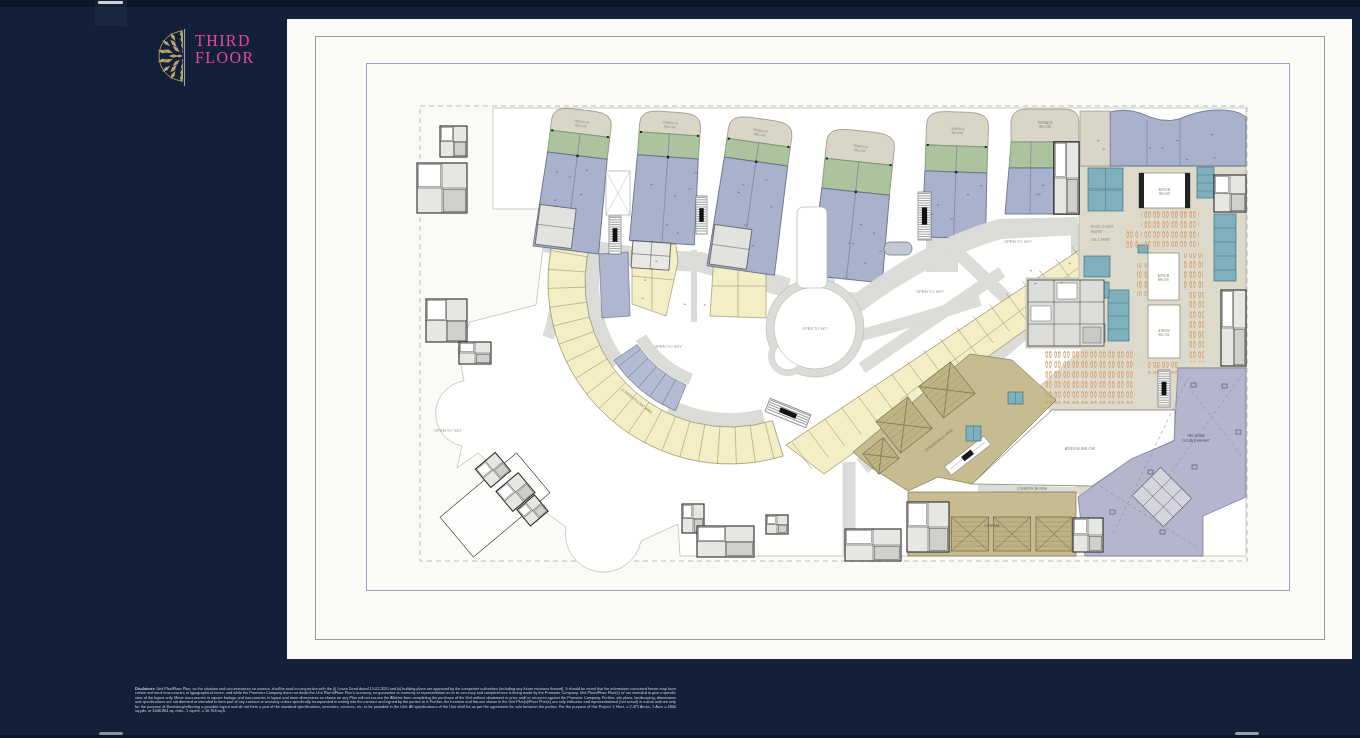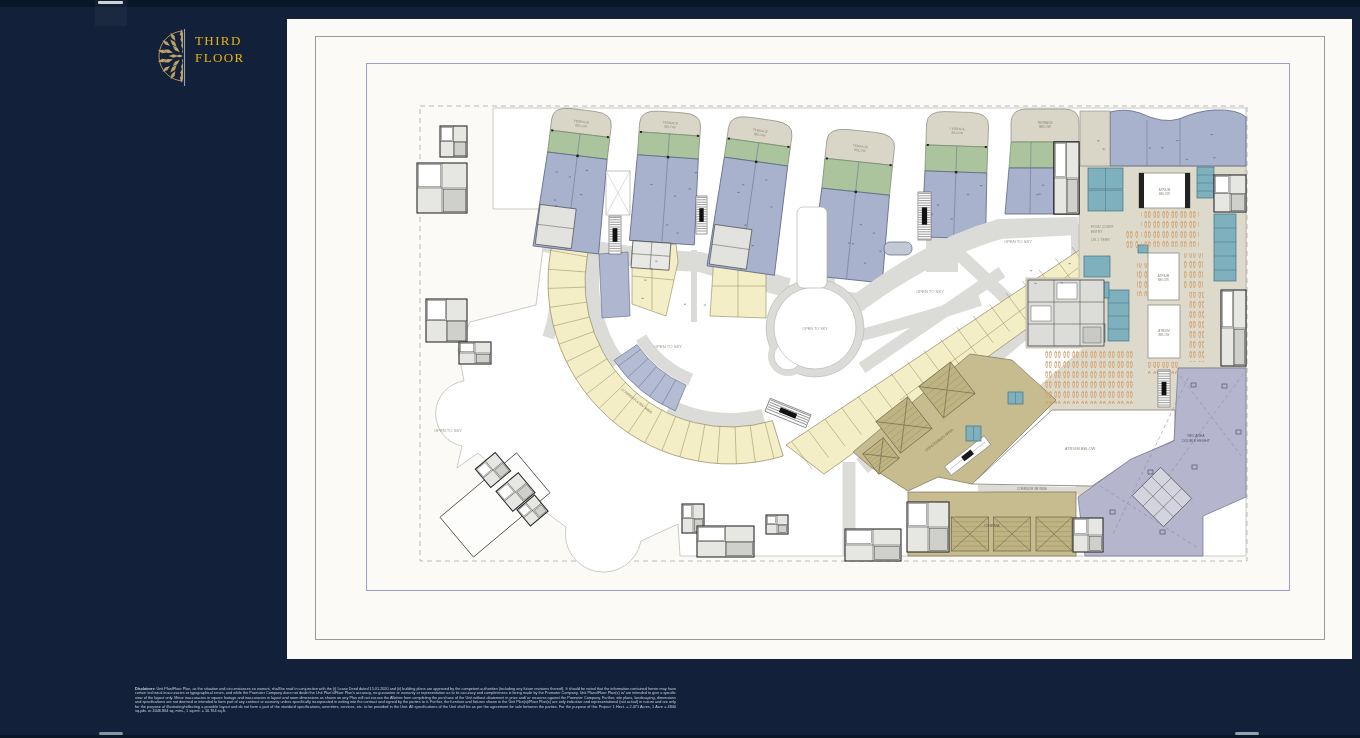--- a/index.html
+++ b/index.html
@@ -4,21 +4,21 @@
 body {width:1360px;height:738px;background:#122139;position:relative;overflow:hidden;font-family:"Liberation Sans",sans-serif}
 .topbar {position:absolute;left:0;top:0;width:1360px;height:7px;background:#0a1729}
 .botbar {position:absolute;left:0;top:735px;width:1360px;height:3px;background:#0a1729}
 .tab {position:absolute;left:95px;top:0;width:32px;height:26px;background:rgba(255,255,255,0.04)}
 .dash1 {position:absolute;left:98px;top:1px;width:25px;height:2.5px;background:#cdd2d8;border-radius:1px}
 .dash2 {position:absolute;left:99px;top:732px;width:24px;height:3px;background:#8494a4;border-radius:1.5px}
 .dash3 {position:absolute;left:1235px;top:732px;width:24px;height:3px;background:#93a2b2;border-radius:1.5px}
 .panel {position:absolute;left:287px;top:19px;width:1065px;height:640px;background:#fbfaf7}
 .frame1 {position:absolute;left:315px;top:36px;width:1010px;height:604px;border:1px solid #9a9a96}
 .frame2 {position:absolute;left:366px;top:63px;width:924px;height:528px;border:1px solid #9b9fc6}
-.brand {position:absolute;left:195px;top:33px;color:#eab308;font-family:"Liberation Serif",serif;font-size:13px;letter-spacing:1.4px;line-height:16.5px}
+.brand {position:absolute;left:195px;top:33px;color:#ec4899;font-family:"Liberation Serif",serif;font-size:16px;letter-spacing:1.4px;line-height:16.5px}
 .disc {position:absolute;left:135px;top:686px;width:1082px;transform:scale(0.5);transform-origin:0 0;color:#c9d1dc;font-size:7.6px;line-height:9.1px;text-align:justify}
 </style></head><body>
 <div class="topbar"></div>
 <div class="botbar"></div>
 <div class="tab"></div>
 <div class="dash1"></div>
 <div class="panel"></div>
 <div class="frame1"></div>
 <div class="frame2"></div>
 <svg width="932" height="520" viewBox="364 74 932 520" style="position:absolute;left:364px;top:74px">

